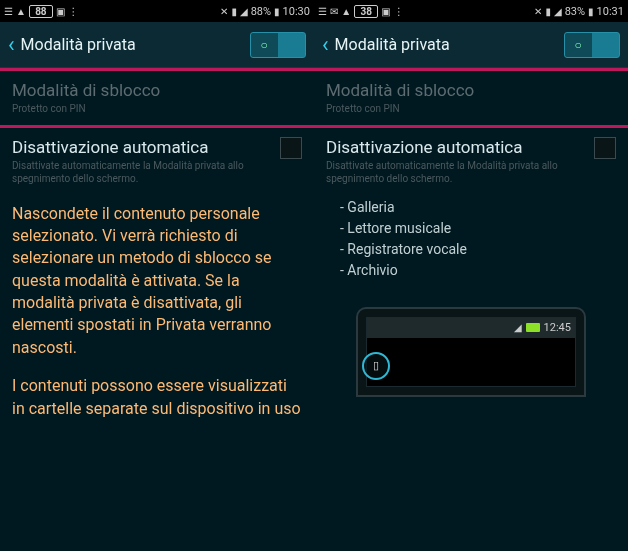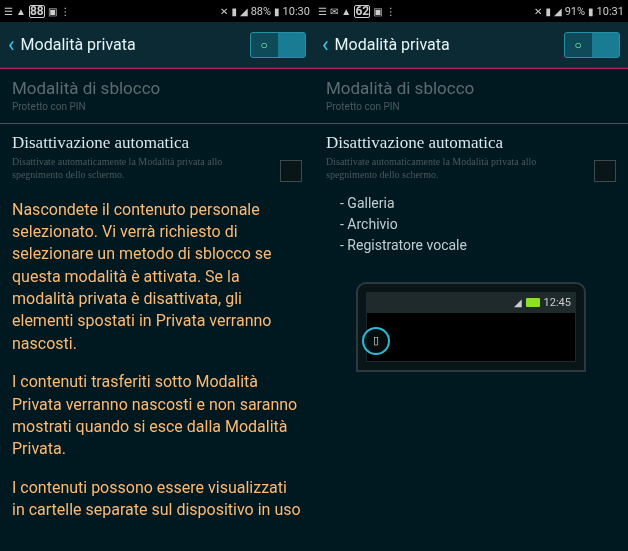--- a/index.html
+++ b/index.html
@@ -36,25 +36,25 @@
 }
 .status-icon {
   display: inline-flex;
   align-items: center;
   font-size: 10px;
 }
 .batt-pill {
   display: inline-flex;
   align-items: center;
   justify-content: center;
-  width: 16px;
+  width: 24px;
   height: 13px;
   border: 1px solid #ccc;
   border-radius: 2px;
-  font-size: 12px;
+  font-size: 10px;
   font-weight: bold;
 }
 .header {
   height: 46px;
   background: #0b2a33;
   display: flex;
   align-items: center;
   padding: 0 8px;
   border-bottom: 1px solid #163841;
 }
@@ -85,40 +85,39 @@
   background: #0e4a57;
   border-radius: 2px;
   display: flex;
   align-items: center;
   justify-content: center;
   font-size: 12px;
   color: #8fb;
 }
 .section {
   padding: 9px 12px;
-  border-top: 1px solid #be185d;
+  border-top: 3px solid #be185d;
 }
 .section:first-of-type { border-top: none; }
 .section-title {
   font-size: 17px;
   color: #5c6c70;
   margin-bottom: 2px;
 }
 .section-title.enabled { color: #d9e8ea; }
 .section-sub {
   font-size: 10px;
   color: #4a5a5e;
   line-height: 1.35;
 }
 .row {
   display: flex;
-  align-items: flex-end;
+  align-items: flex-start;
   justify-content: space-between;
   gap: 10px;
-  font-family: Liberation Serif, serif;
 }
 .row-text { flex: 1; }
 .checkbox {
   width: 22px;
   height: 22px;
   border: 1px solid #3a4a4e;
   background: #0a1518;
   flex-shrink: 0;
 }
 .body-text {
@@ -222,39 +221,38 @@
     <div class="row-text">
       <div class="section-title enabled">Disattivazione automatica</div>
       <div class="section-sub">Disattivate automaticamente la Modalità privata allo spegnimento dello schermo.</div>
     </div>
     <div class="checkbox"></div>
   </div>
 
   <div class="body-text">
     <div>Nascondete il contenuto personale selezionato. Vi verrà richiesto di selezionare un metodo di sblocco se questa modalità è attivata. Se la modalità privata è disattivata, gli elementi spostati in Privata verranno nascosti.</div>
   </div>
-  <div class="body-text">I contenuti trasferiti sotto Modalità Privata verranno nascosti e non saranno mostrati quando si esce dalla Modalità Privata.</div>
   <div class="body-text">I contenuti possono essere visualizzati in cartelle separate sul dispositivo in uso</div>
 </div>
 
 <div class="screen">
   <div class="status-bar">
     <div class="status-left">
       <span class="status-icon">☰</span>
       <span class="status-icon">✉</span>
       <span class="status-icon">▲</span>
-      <span class="batt-pill">62</span>
+      <span class="batt-pill">38</span>
       <span class="status-icon">▣</span>
       <span class="status-icon">⋮</span>
     </div>
     <div class="status-right">
       <span class="status-icon">✕</span>
       <span class="status-icon">▮</span>
       <span class="status-icon">◢</span>
-      <span>91%</span>
+      <span>83%</span>
       <span class="status-icon">▮</span>
       <span>10:31</span>
     </div>
   </div>
 
   <div class="header">
     <span class="back-chevron">‹</span>
     <span class="header-title">Modalità privata</span>
     <div class="toggle">
       <div class="toggle-knob">○</div>
@@ -270,22 +268,23 @@
     <div class="row-text">
       <div class="section-title enabled">Disattivazione automatica</div>
       <div class="section-sub">Disattivate automaticamente la Modalità privata allo spegnimento dello schermo.</div>
     </div>
     <div class="checkbox"></div>
   </div>
 
 
   <div class="list">
     <div class="list-item">Galleria</div>
+    <div class="list-item">Lettore musicale</div>
+    <div class="list-item">Registratore vocale</div>
     <div class="list-item">Archivio</div>
-    <div class="list-item">Registratore vocale</div>
   </div>
 
   <div class="phone-illustration">
     <div class="phone-screen">
       <div class="phone-status">
         <span class="status-icon">◢</span>
         <span class="phone-battery"></span>
         <span>12:45</span>
       </div>
     </div>

